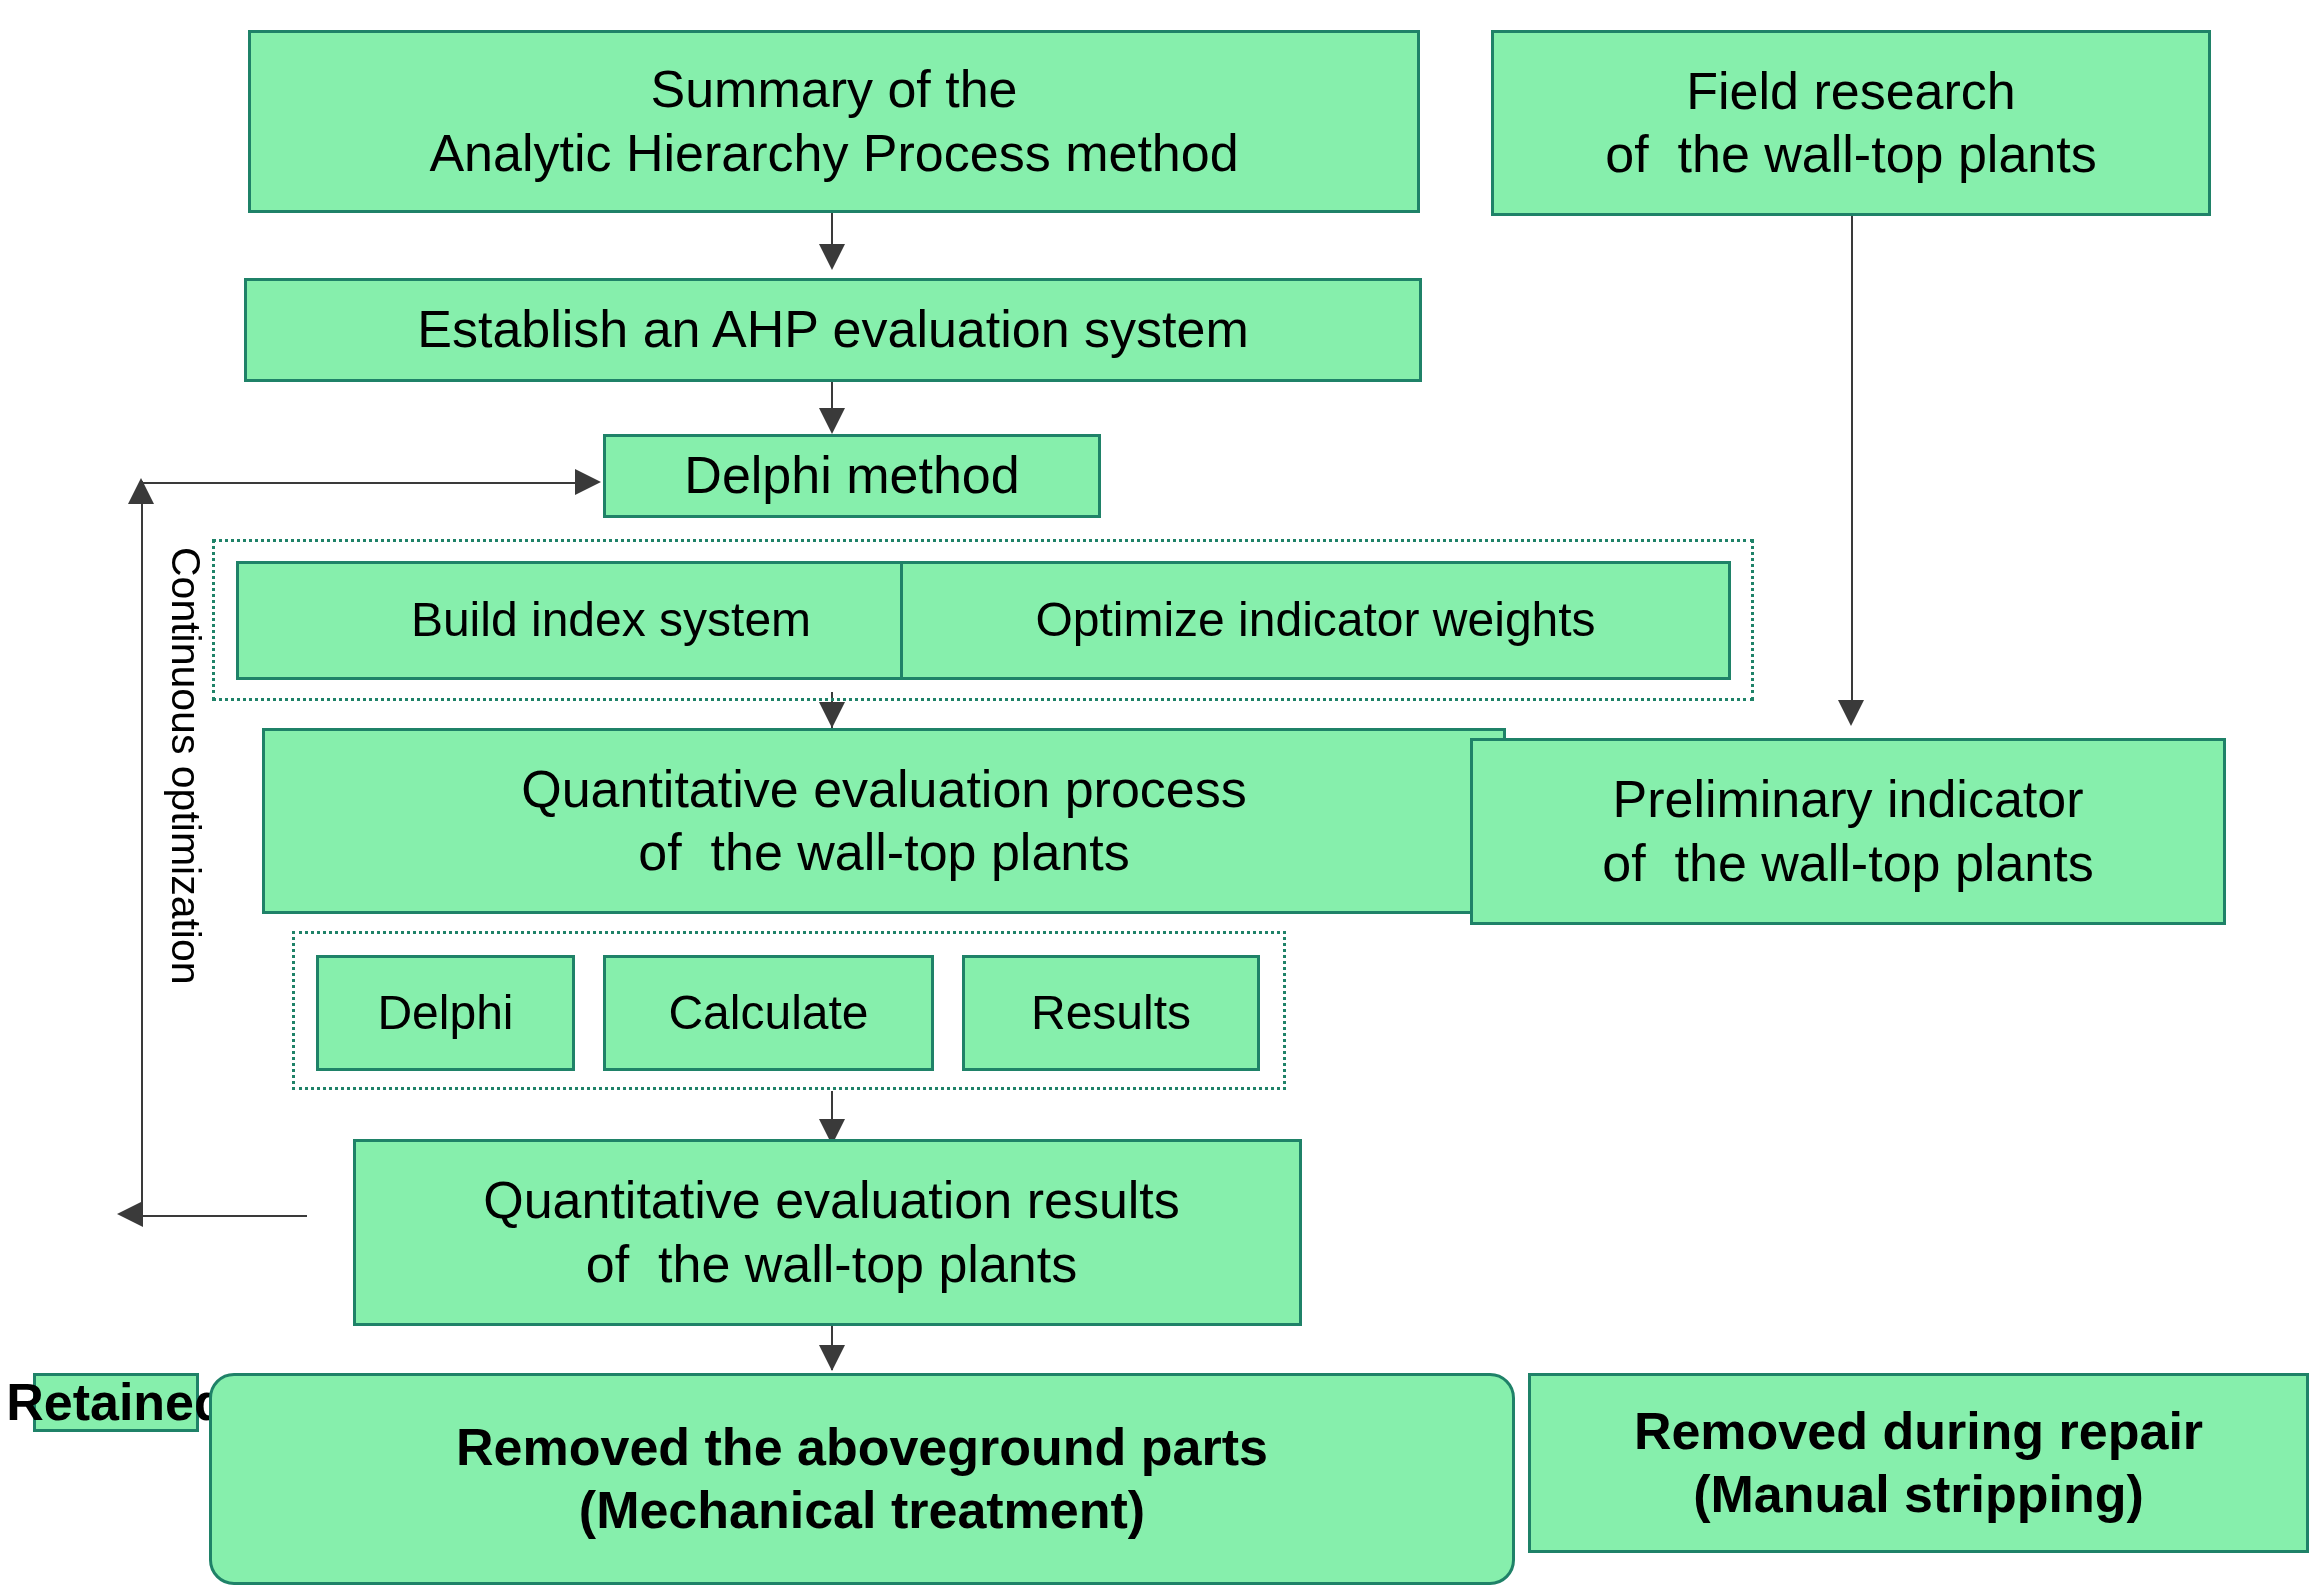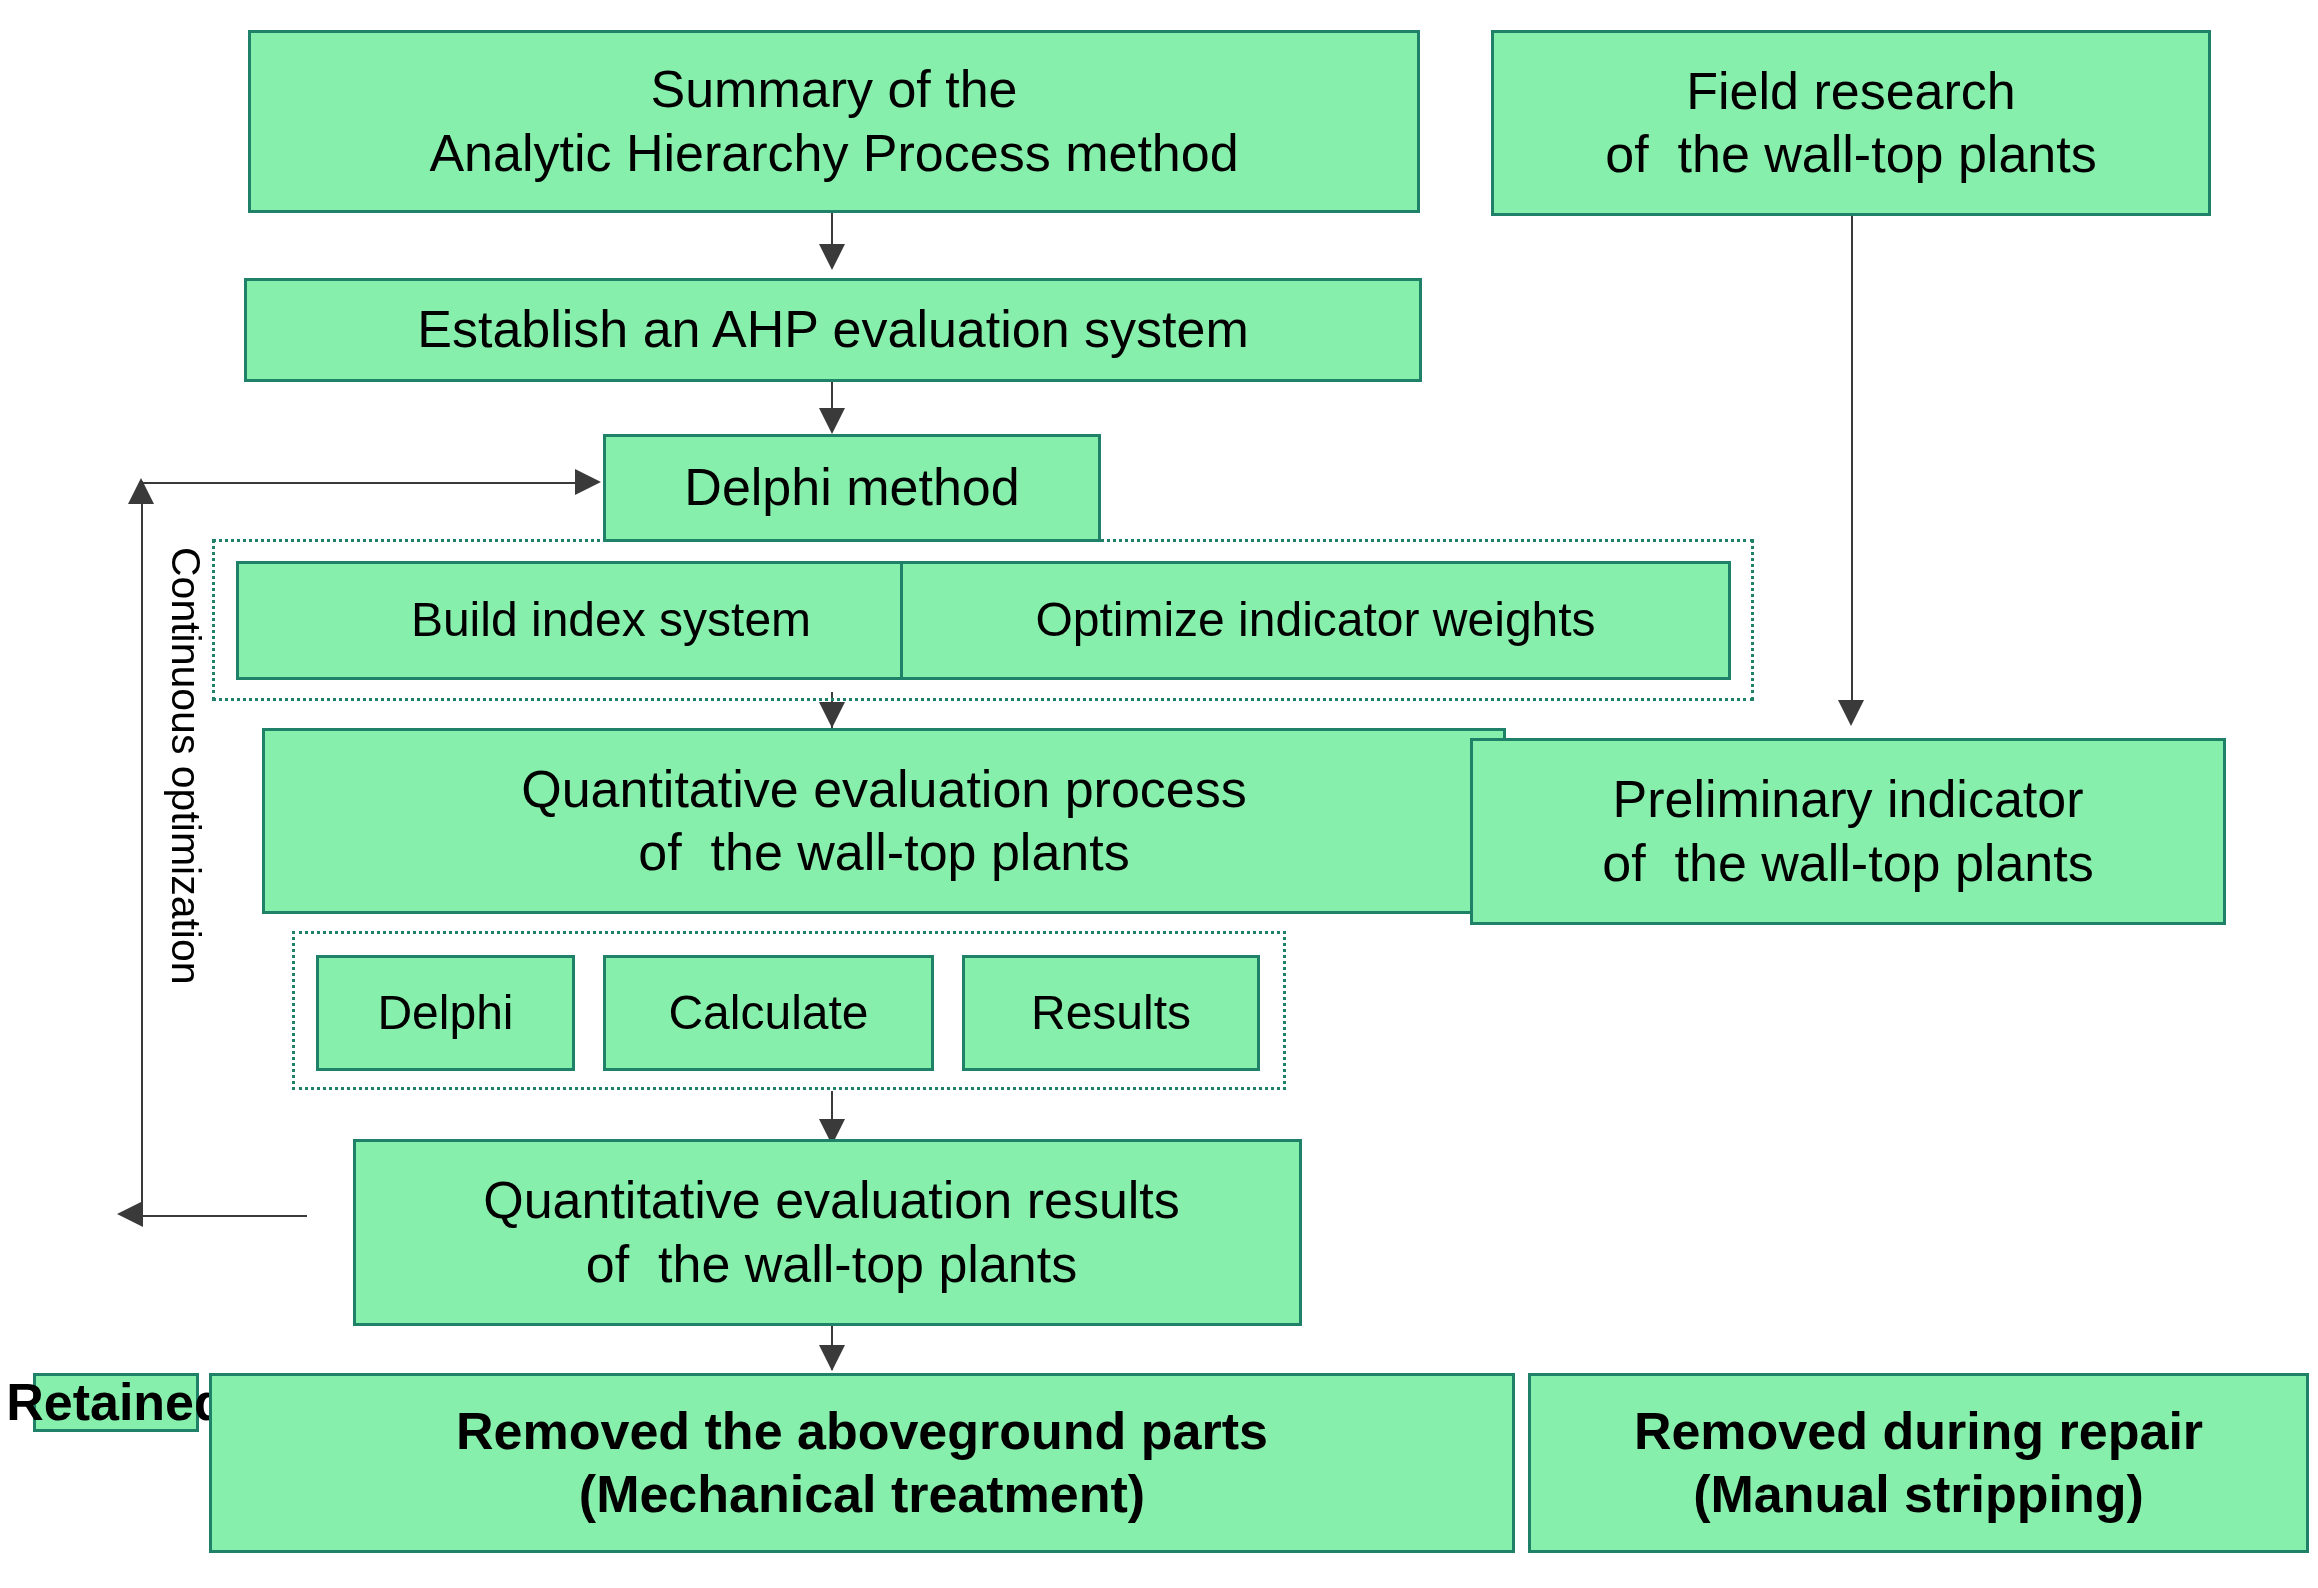--- a/index.html
+++ b/index.html
@@ -131,21 +131,21 @@
 
   <div class="node fs-big" style="left:1491px; top:30px; width:720px; height:186px;">
     <span class="ln">Field research</span>
     <span class="ln">of  the wall-top plants</span>
   </div>
 
   <div class="node fs-big" style="left:244px; top:278px; width:1178px; height:104px;">
     <span class="ln">Establish an AHP evaluation system</span>
   </div>
 
-  <div class="node fs-big" style="left:603px; top:434px; width:498px; height:108px;">
+  <div class="node fs-big" style="left:603px; top:434px; width:498px; height:84px;">
     <span class="ln">Delphi method</span>
   </div>
 
   <div class="node fs-mid" style="left:236px; top:561px; width:750px; height:119px;">
     <span class="ln">Build index system</span>
   </div>
 
   <div class="node fs-mid" style="left:900px; top:561px; width:831px; height:119px;">
     <span class="ln">Optimize indicator weights</span>
   </div>
@@ -174,21 +174,21 @@
 
   <div class="node fs-big" style="left:353px; top:1139px; width:949px; height:187px;padding-left:8px;">
     <span class="ln">Quantitative evaluation results</span>
     <span class="ln">of  the wall-top plants</span>
   </div>
 
   <div class="node fs-big bold" style="left:33px; top:1373px; width:166px; height:59px;">
     <span class="ln">Retained</span>
   </div>
 
-  <div class="node fs-big bold" style="left:209px; top:1373px; width:1306px; height:180px;">
+  <div class="node fs-big bold" style="left:209px; top:1373px; width:1306px; height:212px;border-radius:25px;">
     <span class="ln">Removed the aboveground parts</span>
     <span class="ln">(Mechanical treatment)</span>
   </div>
 
   <div class="node fs-big bold" style="left:1528px; top:1373px; width:781px; height:180px;">
     <span class="ln">Removed during repair</span>
     <span class="ln">(Manual stripping)</span>
   </div>
 
 </div>

